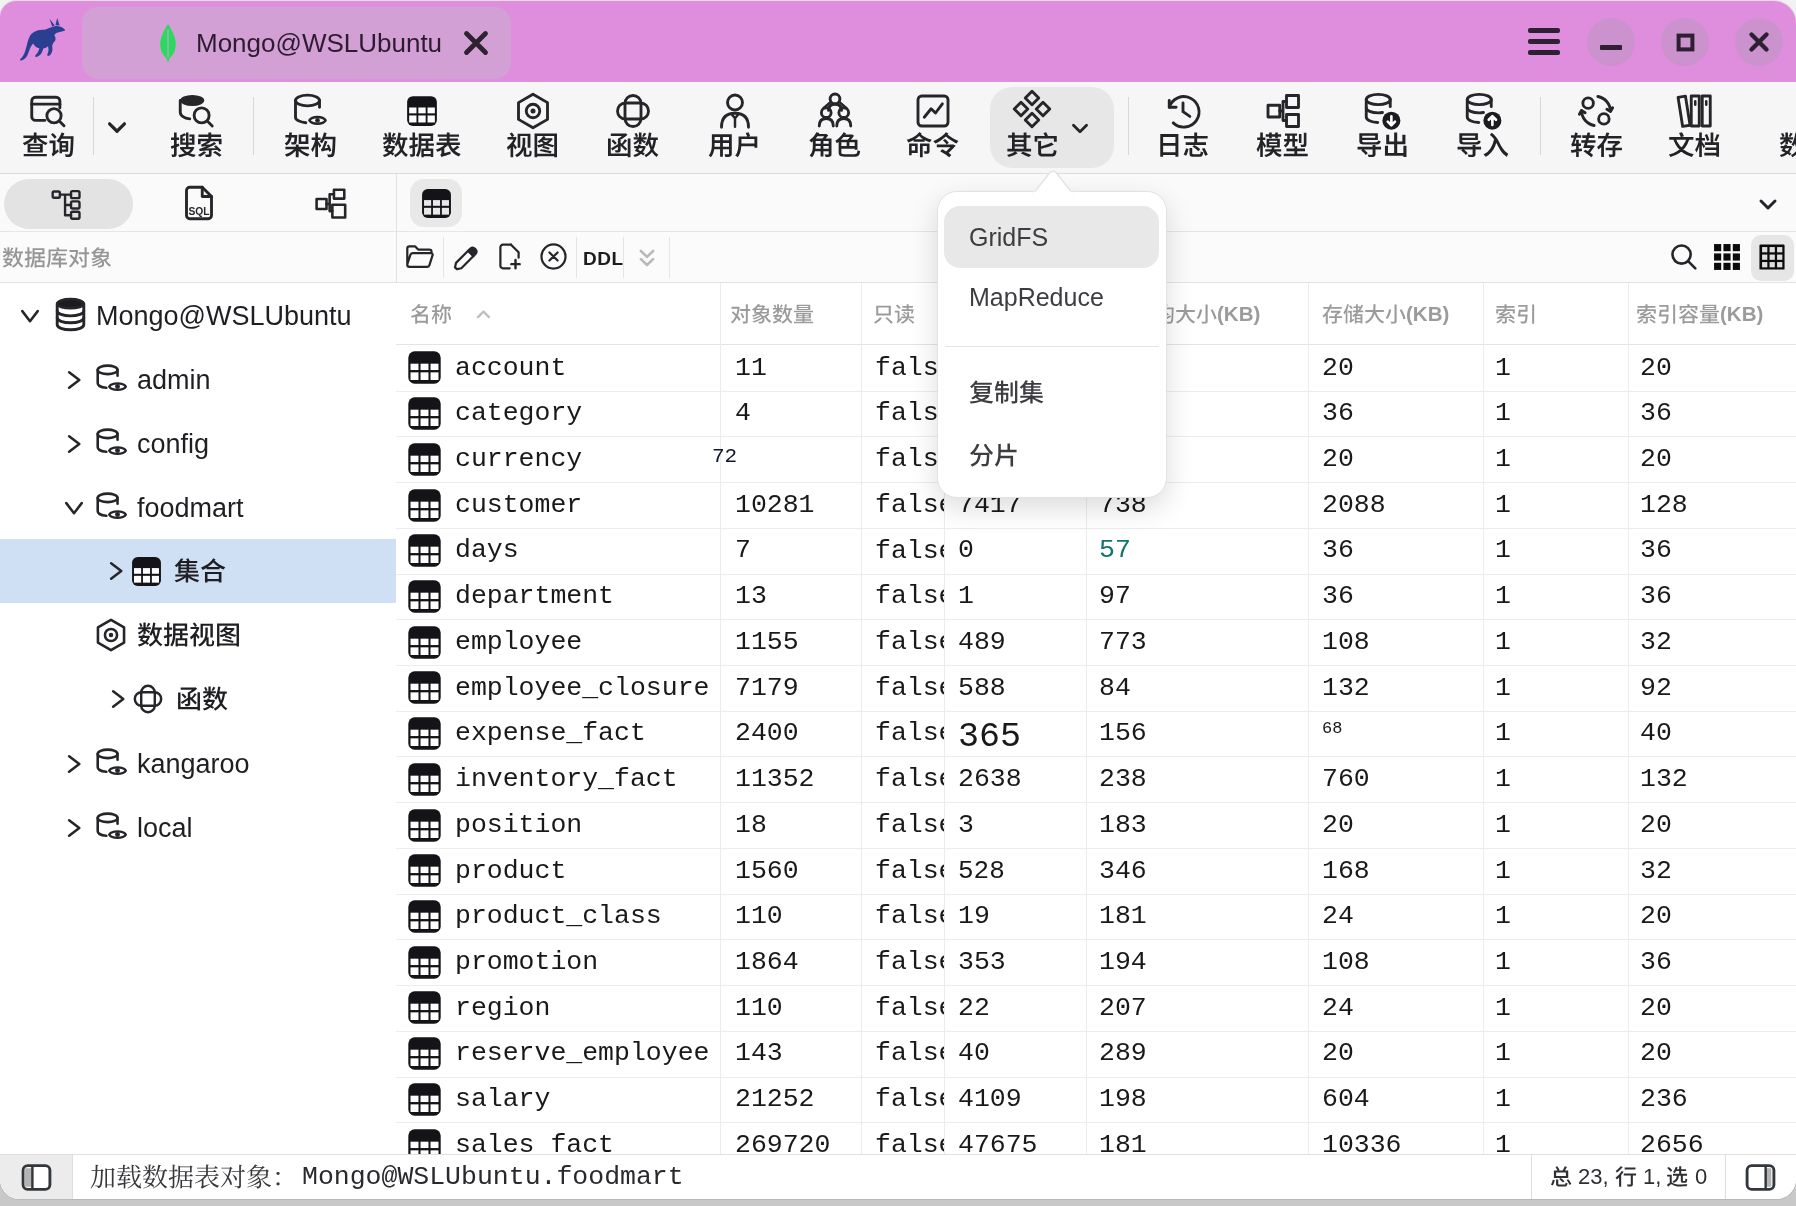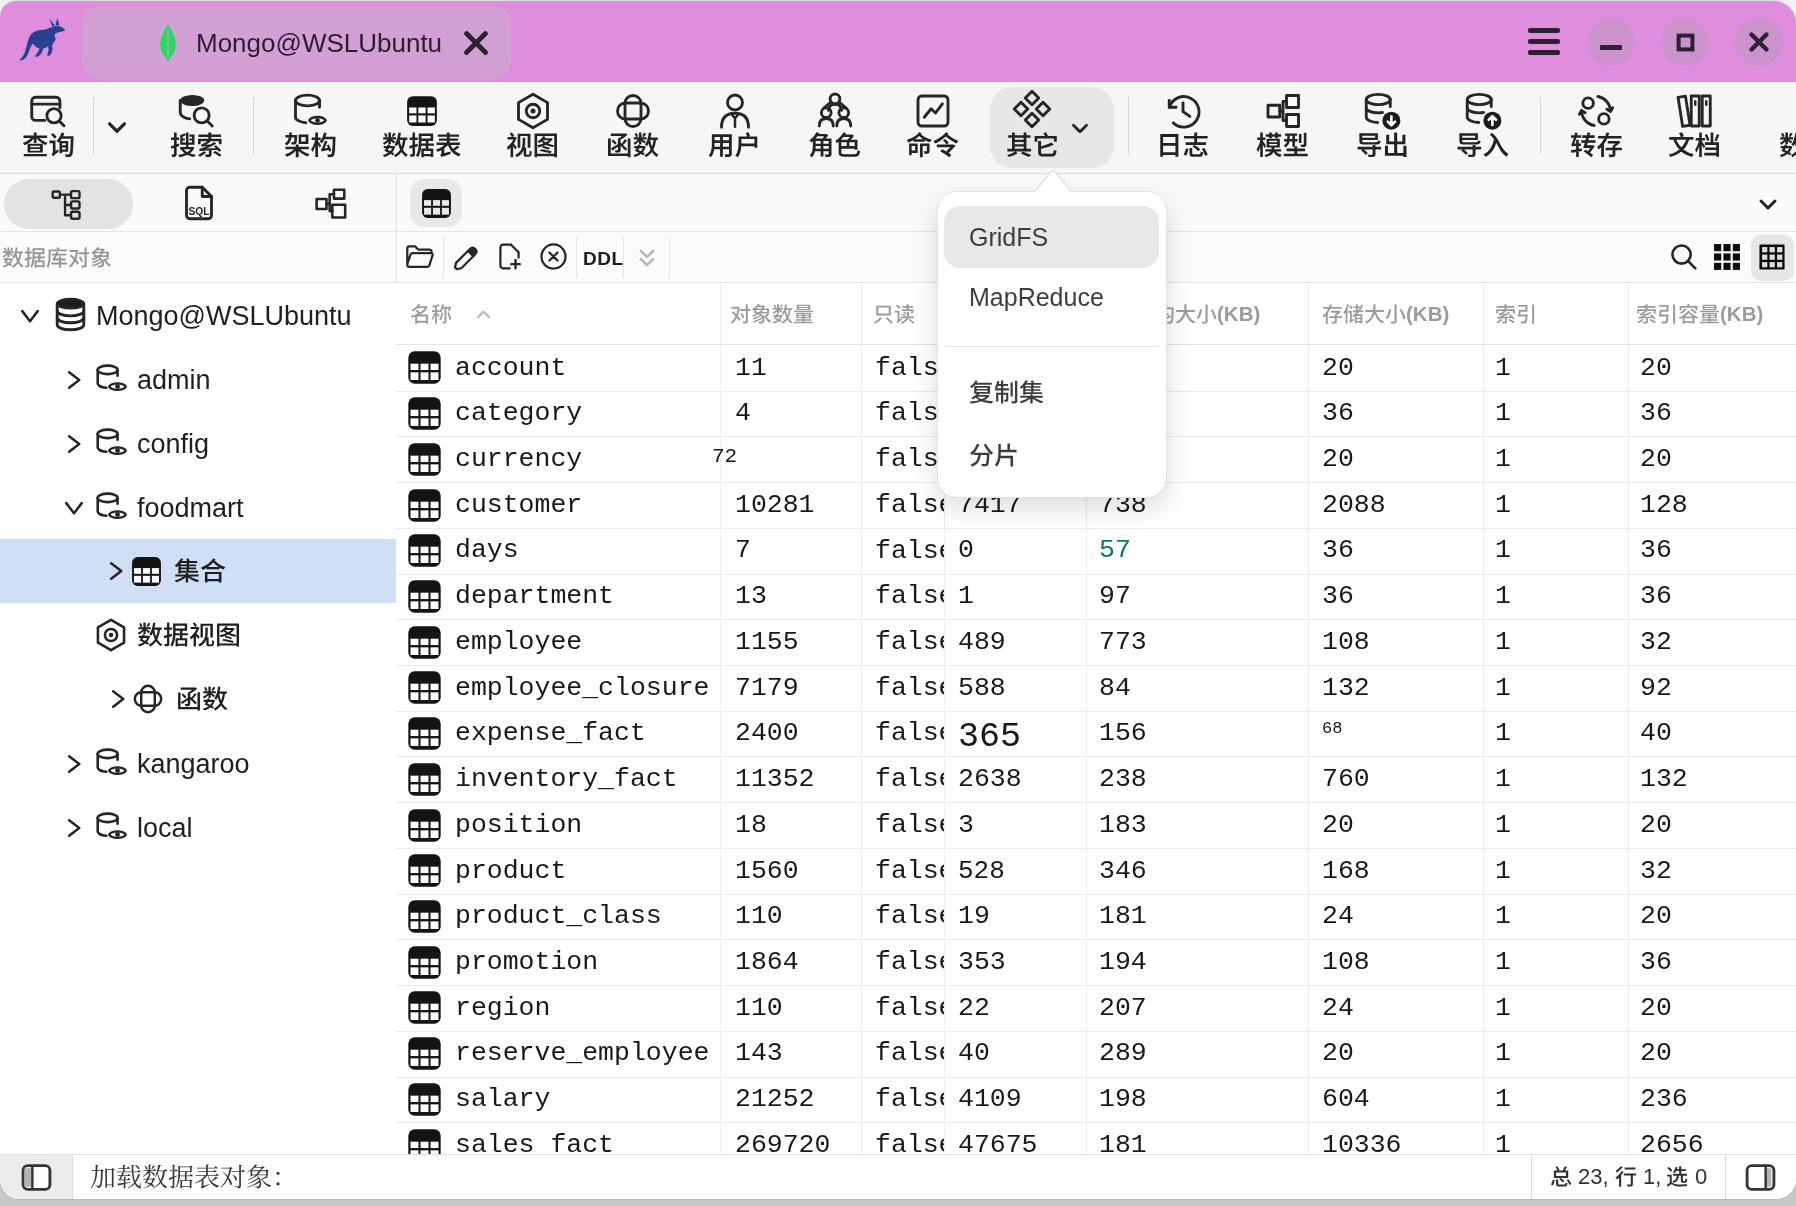--- a/index.html
+++ b/index.html
@@ -928,20 +928,21 @@
         <use href="#g55" x="0"></use>
         <use href="#g56" x="1000"></use>
         <use href="#g57" x="2000"></use>
         <use href="#g58" x="3000"></use>
         <use href="#g59" x="4000"></use>
         <use href="#g60" x="5000"></use>
         <use href="#g61" x="6000"></use>
         <use href="#g62" x="7000"></use>
       </g>
     </svg>
+    <div style="position:absolute;left:302px;top:1163px;font-family:'Liberation Mono',monospace;font-size:26.5px;font-weight:400;color:#2a2a2e;letter-spacing:0;line-height:1;white-space:pre">Mongo@WSLUbuntu.foodmart</div>
     <div style="position:absolute;left:1531px;top:1154px;width:1px;height:45px;background:#dddddd"></div>
     <svg style="position:absolute;left:1550px;top:1164px" width="22" height="27" fill="#2f2f33">
       <g transform="translate(0,19.80) scale(0.02200,-0.02200)">
         <use href="#g63" x="0"></use>
       </g>
     </svg>
     <div style="position:absolute;left:1578px;top:1165px;font-family:'Liberation Sans',sans-serif;font-size:22px;font-weight:400;color:#2f2f33;letter-spacing:0;line-height:1;white-space:pre">23,</div>
     <svg style="position:absolute;left:1615px;top:1164px" width="22" height="27" fill="#2f2f33">
       <g transform="translate(0,19.80) scale(0.02200,-0.02200)">
         <use href="#g64" x="0"></use>

